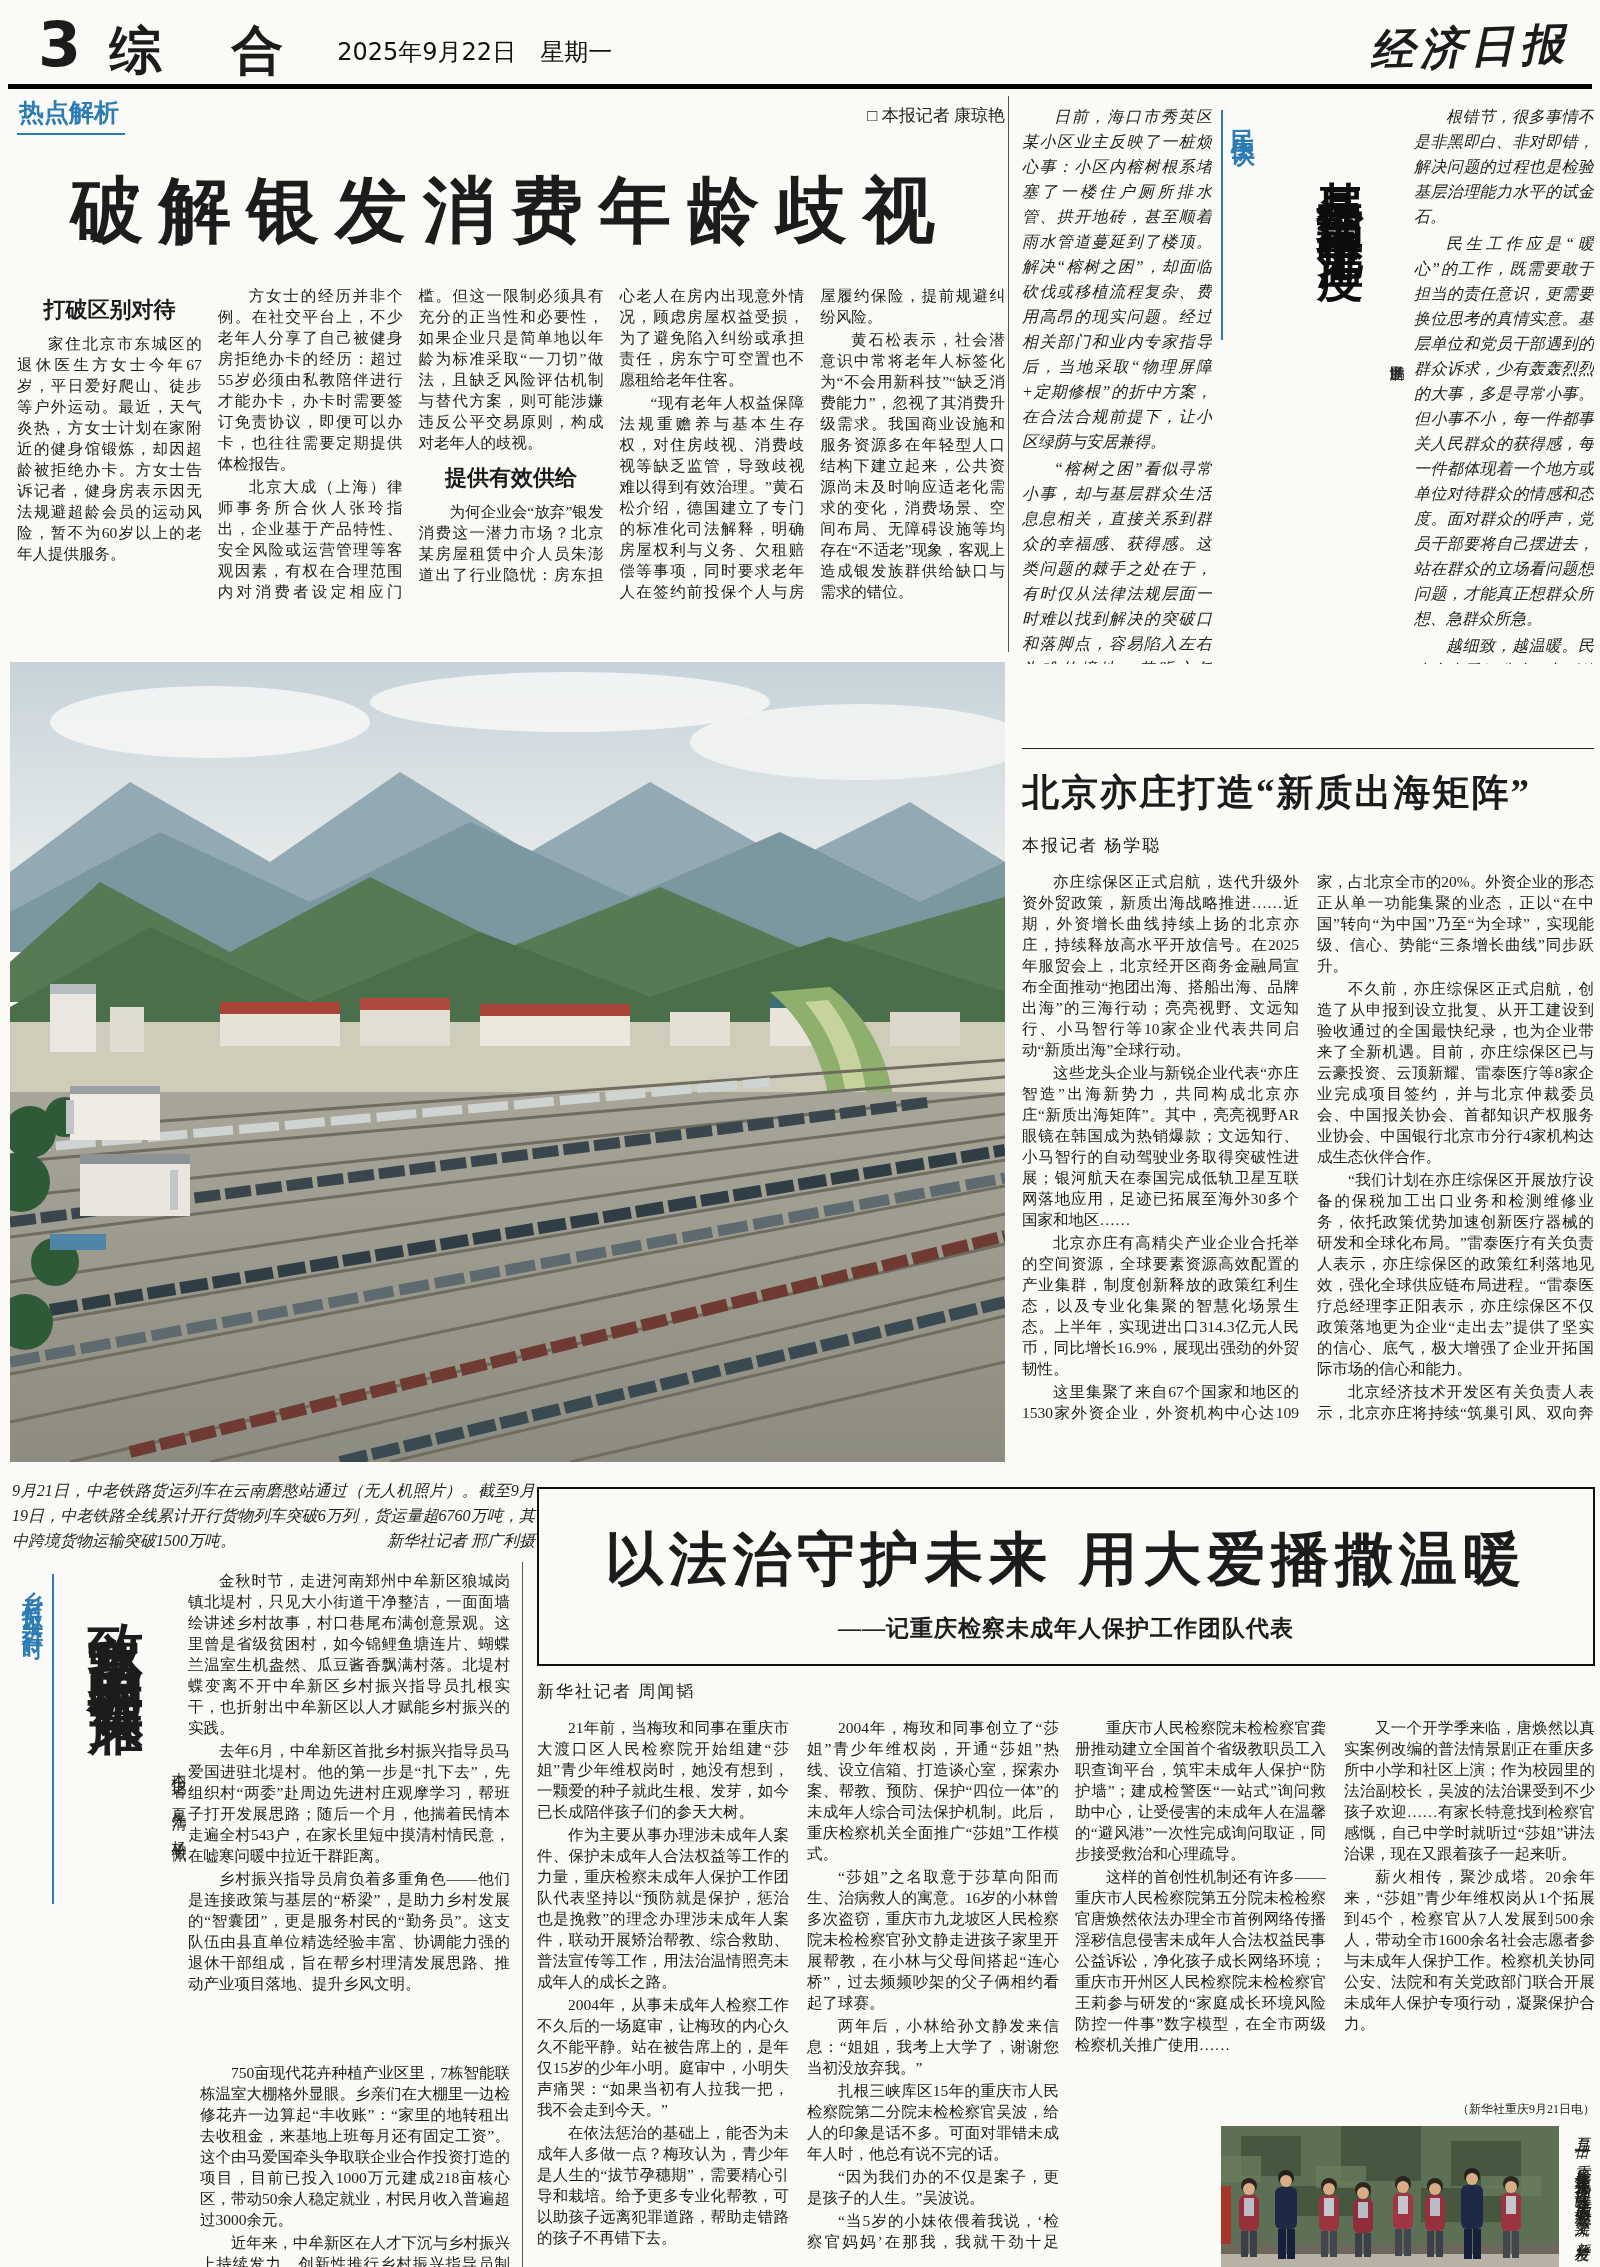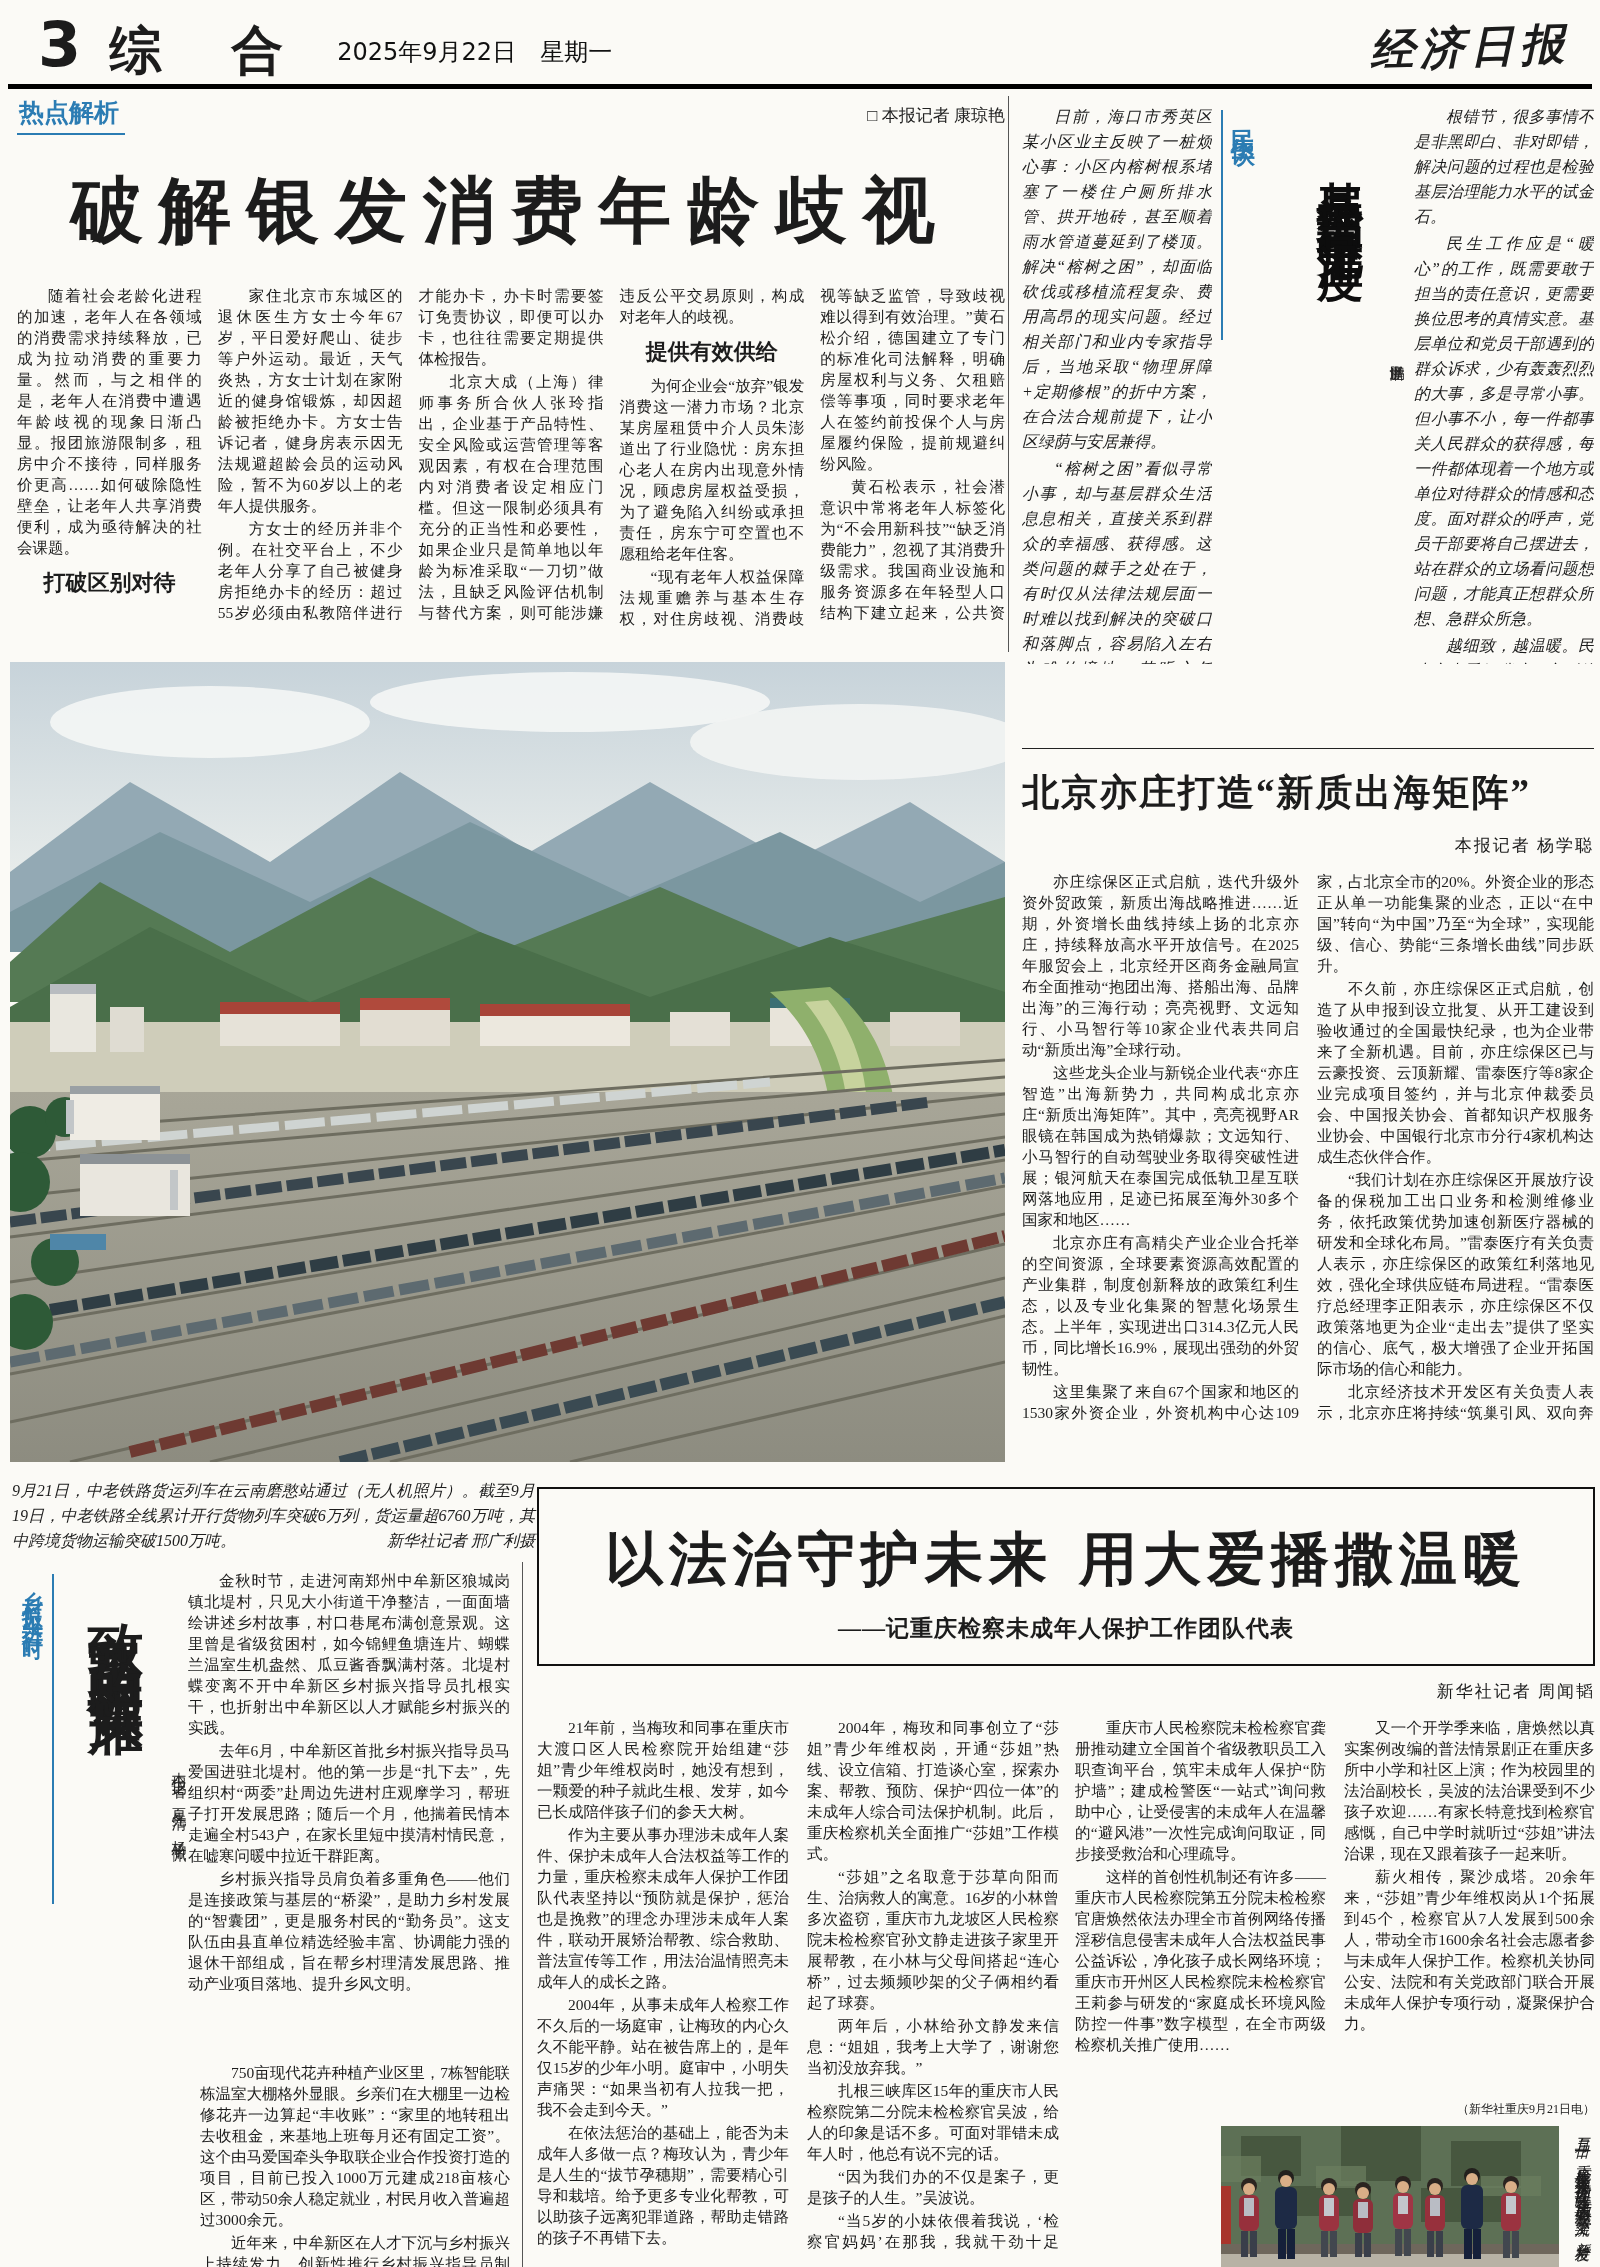--- a/index.html
+++ b/index.html
@@ -30,21 +30,21 @@
   .oped-text{font-style:italic;font-size:16px;line-height:25px;}
   .oped-text .para{font-size:16px;line-height:25px;}
   .vlabel{writing-mode:vertical-rl;text-orientation:upright;font-family:"DejaVu Sans","Liberation Sans",sans-serif;
           font-weight:700;color:#2b7cb3;letter-spacing:6px;}
   .vheadline{writing-mode:vertical-rl;text-orientation:upright;font-family:"DejaVu Sans","Liberation Sans",sans-serif;
              font-weight:900;color:#0d0d0d;}
   .vauthor{writing-mode:vertical-rl;text-orientation:upright;font-size:15px;color:#222;}
   .bluebar{background:#2b7cb3;width:2px;}
   
   .yz-headline{font-weight:800;font-size:37px;text-align:left;letter-spacing:2px;}
-  .byline-center{font-size:17px;text-align:right;letter-spacing:2px;}
+  .byline-center{font-size:17px;text-align:left;letter-spacing:2px;}
   
   .caption{font-style:italic;font-size:16px;line-height:25px;text-align:justify;}
   .caption .credit{float:right;font-style:italic;}
   
   .rural-headline{writing-mode:vertical-rl;text-orientation:upright;font-weight:800;font-size:56px;letter-spacing:10px;}
   .rural-byline{writing-mode:vertical-rl;text-orientation:upright;font-size:15px;letter-spacing:4px;color:#222;}
   
   .law-box{border:2px solid #111;text-align:center;}
   .law-headline{font-family:"DejaVu Sans","Liberation Sans",sans-serif;font-weight:900;font-size:58px;
                 letter-spacing:6px;white-space:nowrap;}
@@ -69,21 +69,20 @@
   <div class="abs masthead" style="right:30px;top:18px;">经济日报</div>
   <div class="hdr-rule"></div>
 
   <div class="abs" style="left:17px;top:96px;width:988px;">
     <div style="display:flex;justify-content:space-between;align-items:flex-start;">
       <span class="kicker">热点解析</span>
       <span class="lead-byline" style="padding-top:8px;">□ 本报记者 康琼艳</span>
     </div>
     <div class="lead-headline" style="margin-top:28px;">破解银发消费年龄歧视</div>
     <div class="cols5" style="margin-top:26px;">
-        <p class="para">随着社会老龄化进程的加速，老年人在各领域的消费需求持续释放，已成为拉动消费的重要力量。然而，与之相伴的是，老年人在消费中遭遇年龄歧视的现象日渐凸显。报团旅游限制多，租房中介不接待，同样服务价更高……如何破除隐性壁垒，让老年人共享消费便利，成为亟待解决的社会课题。</p>
         <div class="subhead">打破区别对待</div>
         <p class="para">家住北京市东城区的退休医生方女士今年67岁，平日爱好爬山、徒步等户外运动。最近，天气炎热，方女士计划在家附近的健身馆锻炼，却因超龄被拒绝办卡。方女士告诉记者，健身房表示因无法规避超龄会员的运动风险，暂不为60岁以上的老年人提供服务。</p>
         <p class="para">方女士的经历并非个例。在社交平台上，不少老年人分享了自己被健身房拒绝办卡的经历：超过55岁必须由私教陪伴进行才能办卡，办卡时需要签订免责协议，即便可以办卡，也往往需要定期提供体检报告。</p>
         <p class="para">北京大成（上海）律师事务所合伙人张玲指出，企业基于产品特性、安全风险或运营管理等客观因素，有权在合理范围内对消费者设定相应门槛。但这一限制必须具有充分的正当性和必要性，如果企业只是简单地以年龄为标准采取“一刀切”做法，且缺乏风险评估机制与替代方案，则可能涉嫌违反公平交易原则，构成对老年人的歧视。</p>
         <div class="subhead">提供有效供给</div>
         <p class="para">为何企业会“放弃”银发消费这一潜力市场？北京某房屋租赁中介人员朱澎道出了行业隐忧：房东担心老人在房内出现意外情况，顾虑房屋权益受损，为了避免陷入纠纷或承担责任，房东宁可空置也不愿租给老年住客。</p>
         <p class="para">“现有老年人权益保障法规重赡养与基本生存权，对住房歧视、消费歧视等缺乏监管，导致歧视难以得到有效治理。”黄石松介绍，德国建立了专门的标准化司法解释，明确房屋权利与义务、欠租赔偿等事项，同时要求老年人在签约前投保个人与房屋履约保险，提前规避纠纷风险。</p>
         <p class="para">黄石松表示，社会潜意识中常将老年人标签化为“不会用新科技”“缺乏消费能力”，忽视了其消费升级需求。我国商业设施和服务资源多在年轻型人口结构下建立起来，公共资源尚未及时响应适老化需求的变化，消费场景、空间布局、无障碍设施等均存在“不适老”现象，客观上造成银发族群供给缺口与需求的错位。</p>
       </div>
   </div>

